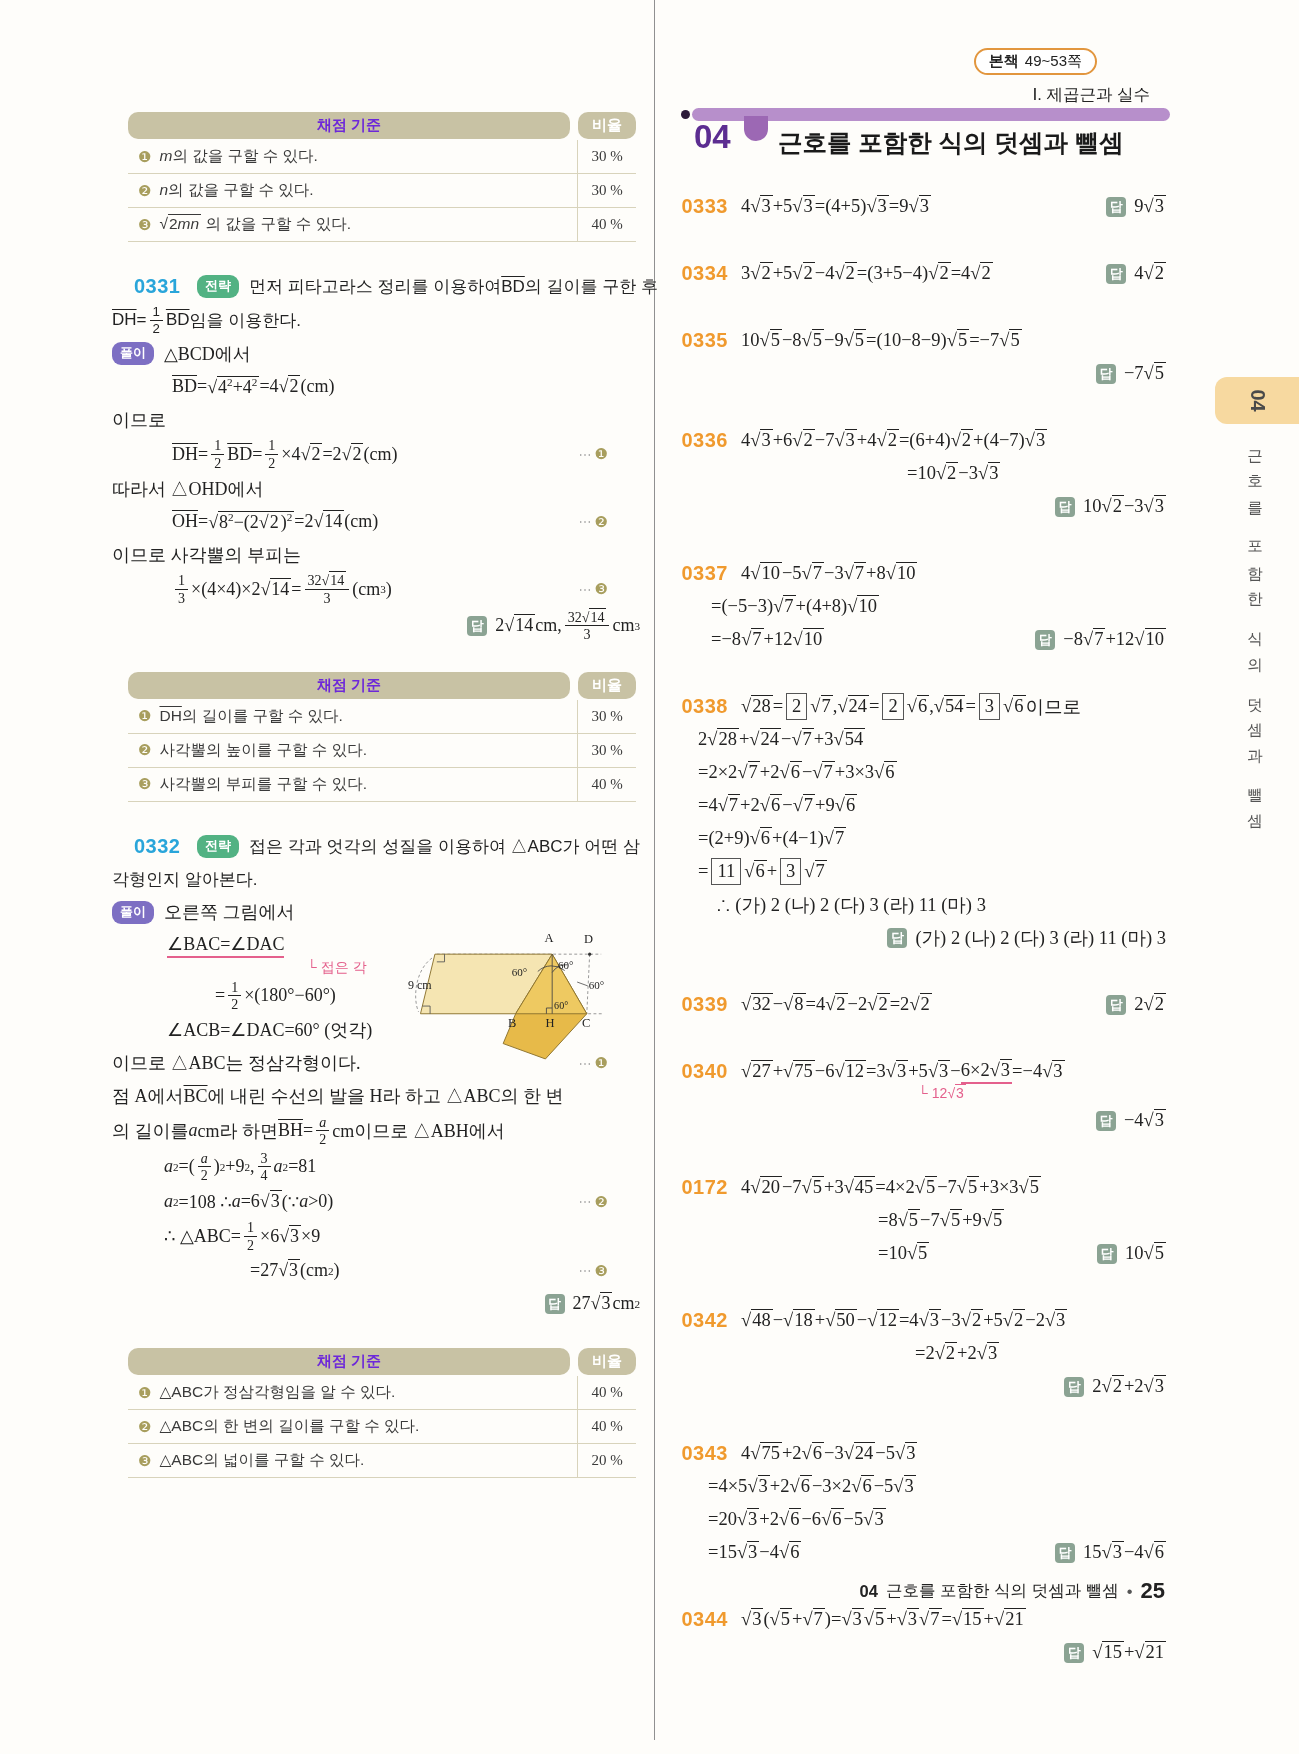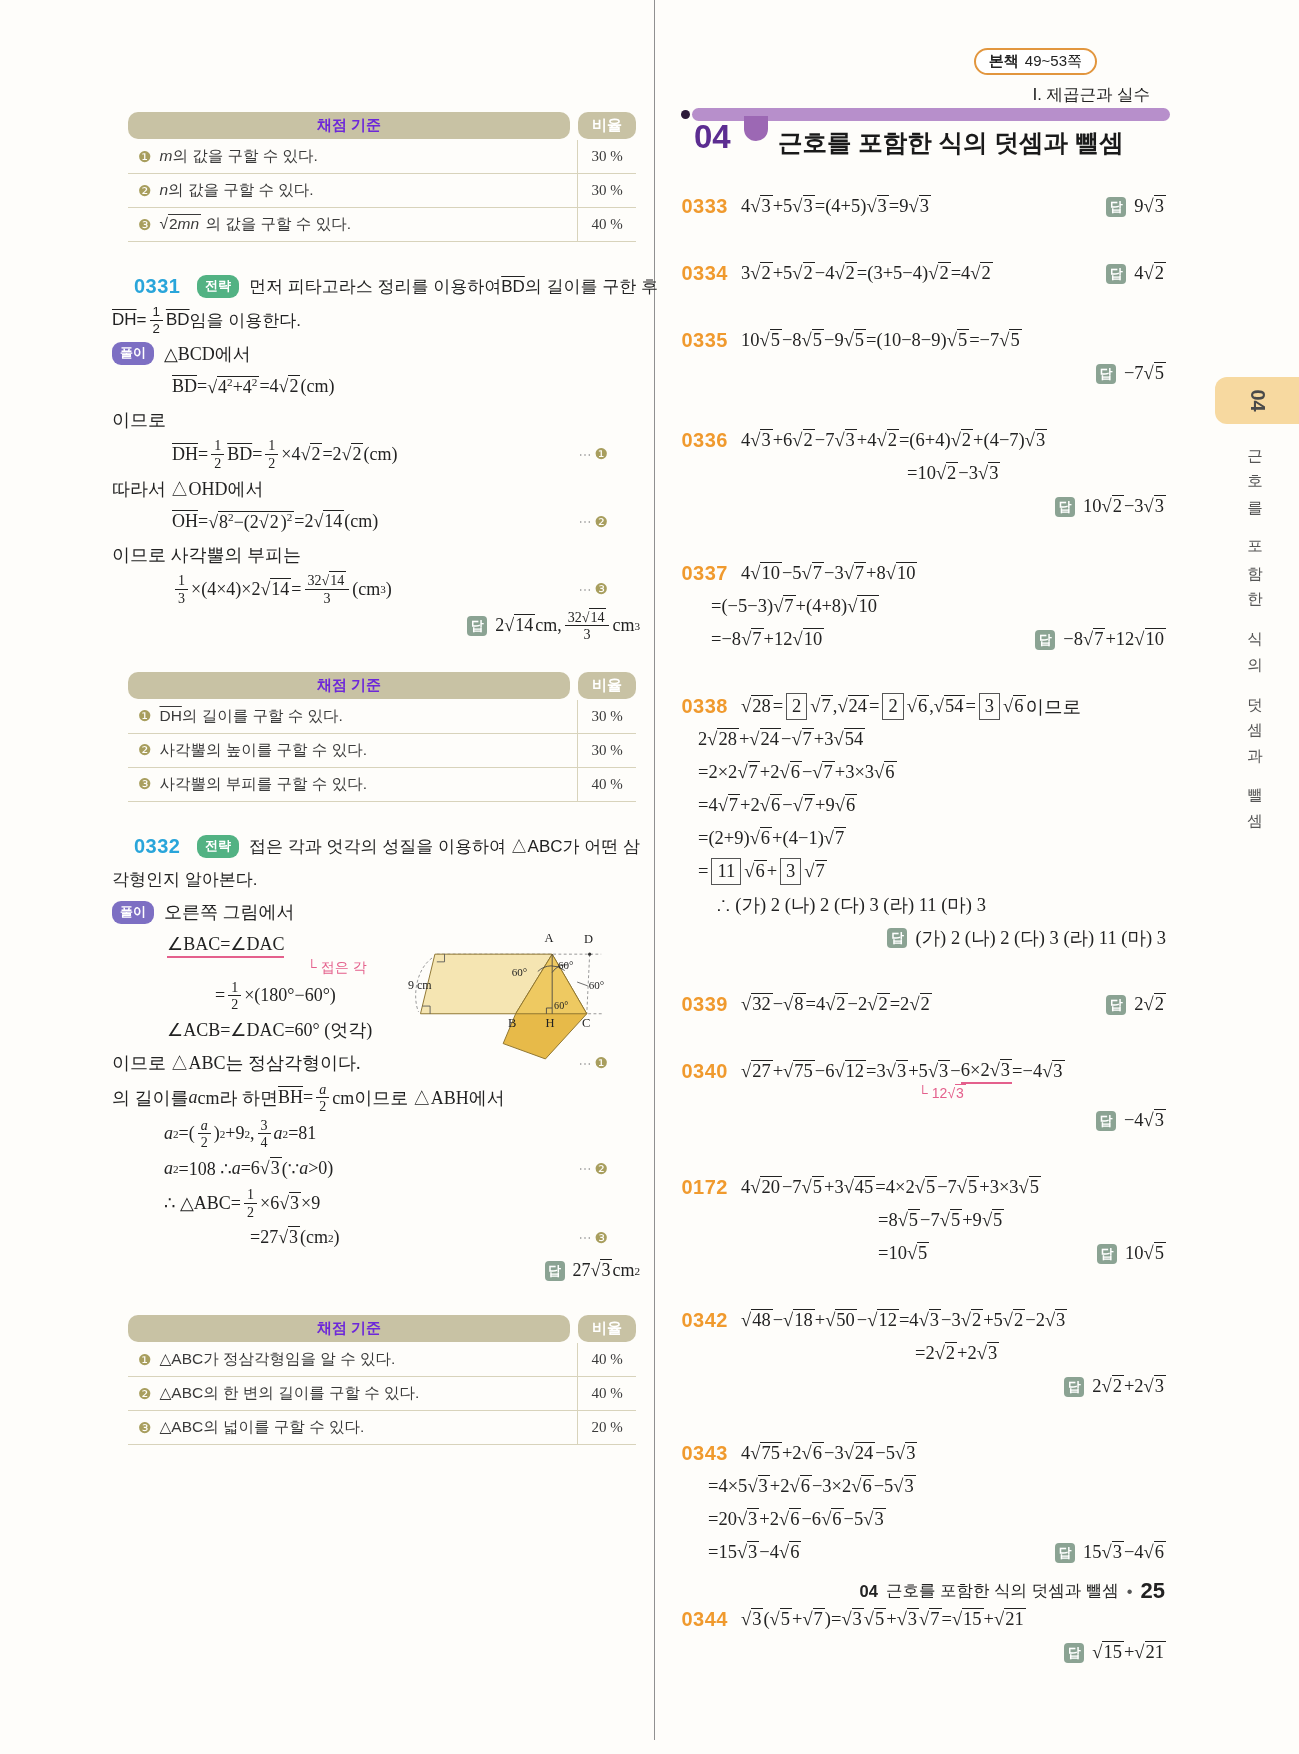--- a/index.html
+++ b/index.html
@@ -253,20 +253,23 @@
         </div>
         <div class="line" style="padding-left:55px">
           <span class="mtx">∠ACB=∠DAC=60° (엇각)</span>
         </div>
         <div class="line">
           <span class="mtx">이므로 △ABC는 정삼각형이다.</span>
           <span class="marker">
             <span class="dots">⋯</span>
             <span class="cnum">❶</span>
           </span>
+        </div>
+        <div class="line">
+          <span class="mtx">점 A에서 <span class="ovl">BC</span>에 내린 수선의 발을 H라 하고 △ABC의 한 변</span>
         </div>
         <div class="line">
           <span class="mtx">의 길이를 <i>a</i> cm라 하면 <span class="ovl">BH</span>=<span class="frac">
               <span class="fn"><i>a</i></span>
               <span class="fd">2</span>
             </span> cm이므로 △ABH에서</span>
         </div>
         <div class="line" style="padding-left:52px">
           <span class="mtx"><i>a</i><sup>2</sup>=(<span class="frac">
               <span class="fn"><i>a</i></span>

